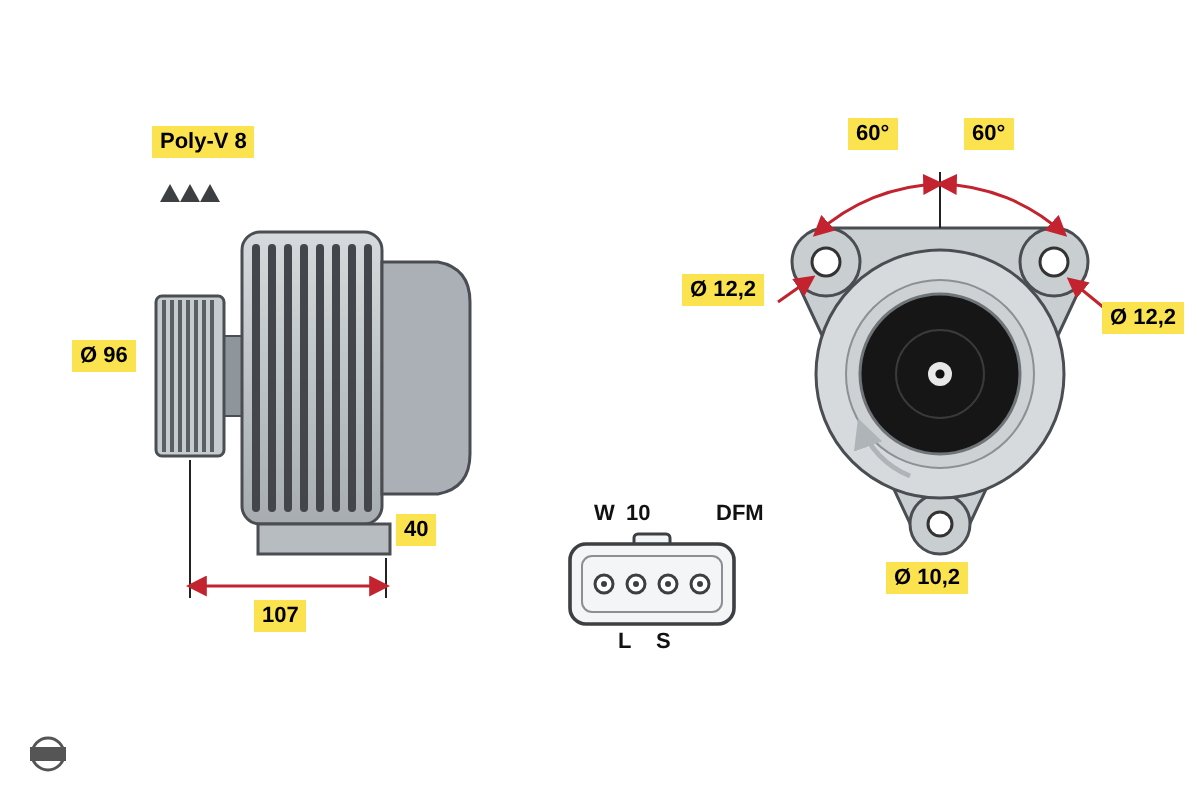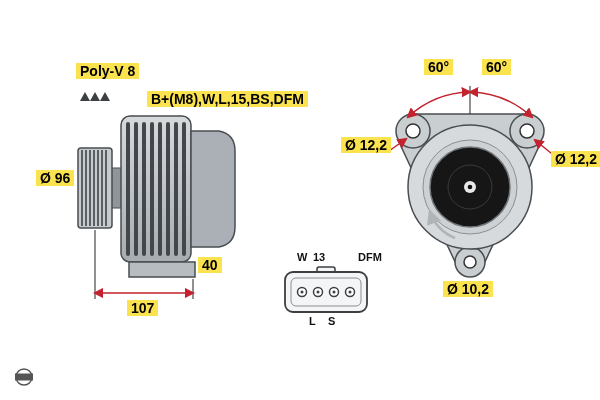--- a/index.html
+++ b/index.html
@@ -1,21 +1,21 @@
 <!DOCTYPE html>
 <html><head>
 <meta charset="utf-8">
 <style>
   * { margin:0; padding:0; box-sizing:border-box; }
   html,body { width:600px; height:400px; background:#ffffff; font-family:"Liberation Sans", sans-serif; }
   .canvas { position:relative; width:600px; height:400px; background:#ffffff; overflow:hidden; }
   .art { position:absolute; left:0; top:0; }
   .tag {
     position:absolute; background:#fbe24f; color:#000;
-    font-weight:bold; font-size:14px; line-height:14px;
+    font-weight:bold; font-size:11px; line-height:14px;
     padding:1px 4px; white-space:nowrap;
   }
   .plain {
     position:absolute; color:#111; font-weight:bold; font-size:11px; line-height:13px;
     white-space:nowrap;
   }
 </style>
 </head>
 <body>
 
@@ -111,30 +111,29 @@
       </g>
     </g>
 
     <g>
       <circle cx="24" cy="377" r="8" fill="#ffffff" stroke="#555" stroke-width="1.5"></circle>
       <rect x="15" y="373.5" width="18" height="7" fill="#555"></rect>
     </g>
   </svg>
 
   <div class="tag" style="left:76px; top:63px;">Poly-V 8</div>
-  <div class="tag" style="left:147px; top:91px;">B+(M8),W,L,15,BS,DFM</div>
   <div class="tag" style="left:36px; top:170px;">Ø 96</div>
   <div class="tag" style="left:198px; top:257px;">40</div>
   <div class="tag" style="left:127px; top:300px;">107</div>
 
   <div class="tag" style="left:424px; top:59px;">60°</div>
   <div class="tag" style="left:482px; top:59px;">60°</div>
   <div class="tag" style="left:341px; top:137px;">Ø 12,2</div>
   <div class="tag" style="left:551px; top:151px;">Ø 12,2</div>
   <div class="tag" style="left:443px; top:281px;">Ø 10,2</div>
 
   <div class="plain" style="left:297px; top:251px;">W</div>
-  <div class="plain" style="left:313px; top:251px;">13</div>
+  <div class="plain" style="left:313px; top:251px;">10</div>
   <div class="plain" style="left:336px; top:251px;padding-left:22px;">DFM</div>
   <div class="plain" style="left:309px; top:315px;">L</div>
   <div class="plain" style="left:328px; top:315px;">S</div>
 
 </div>
 
 </body></html>

